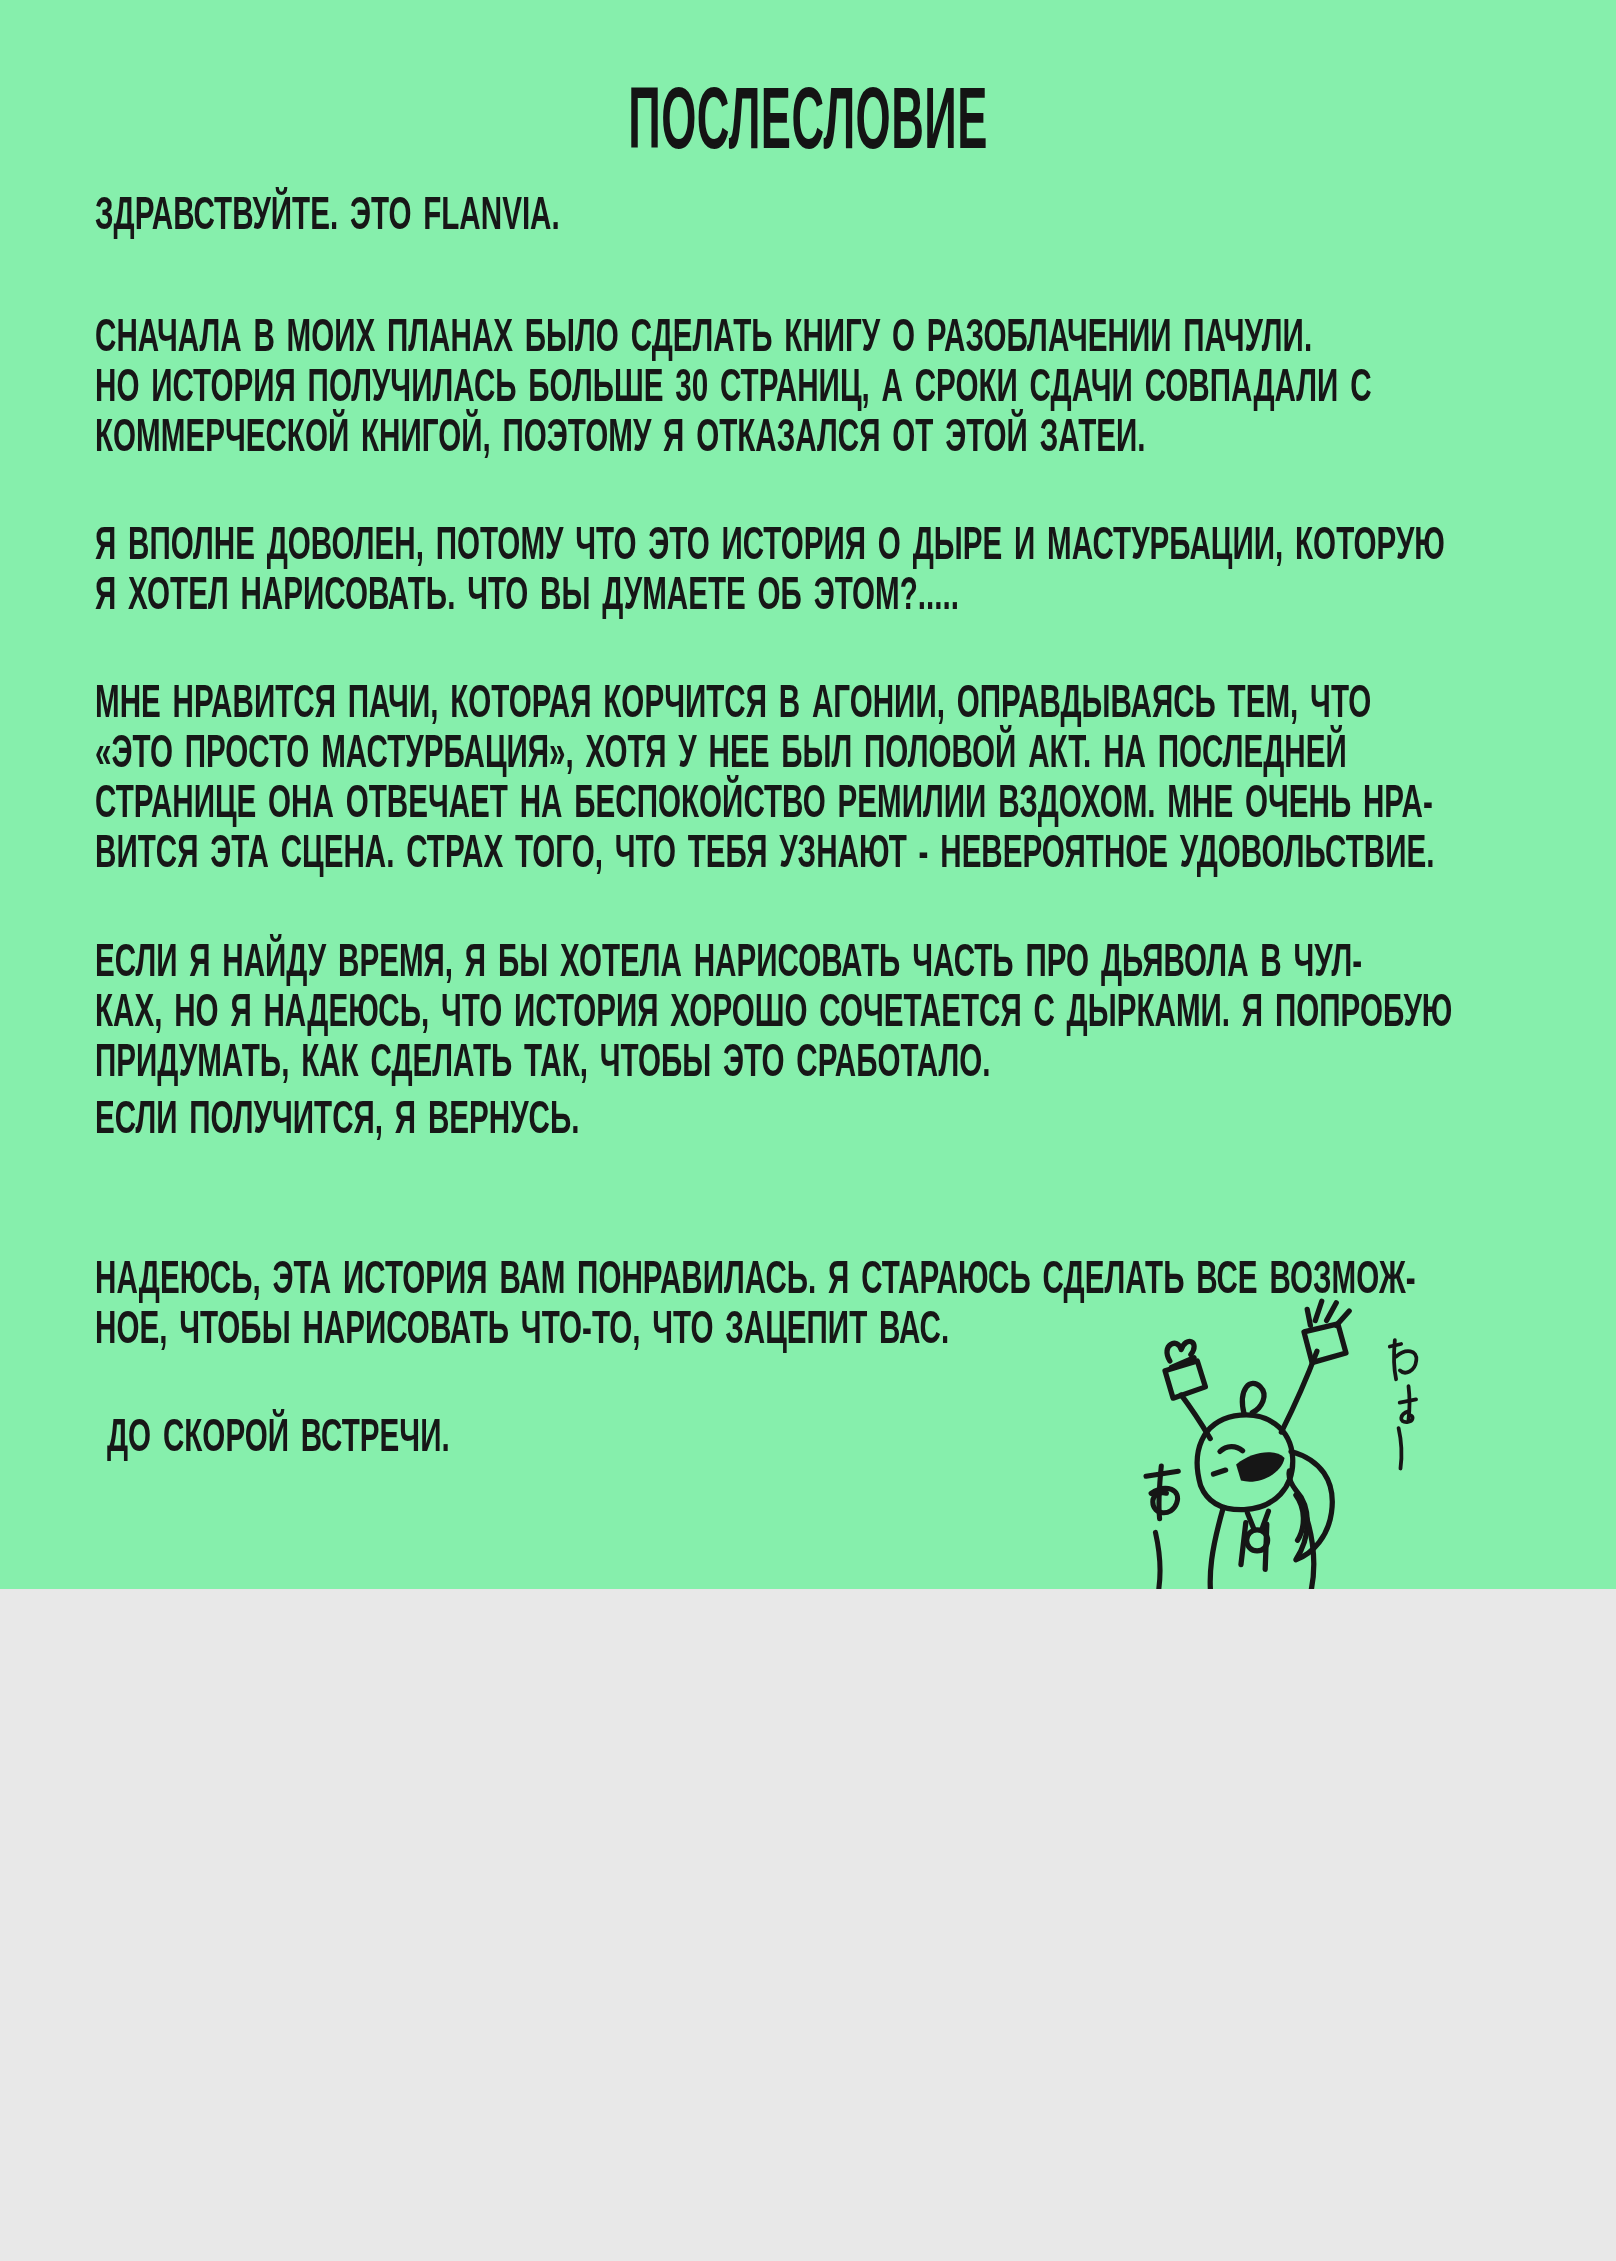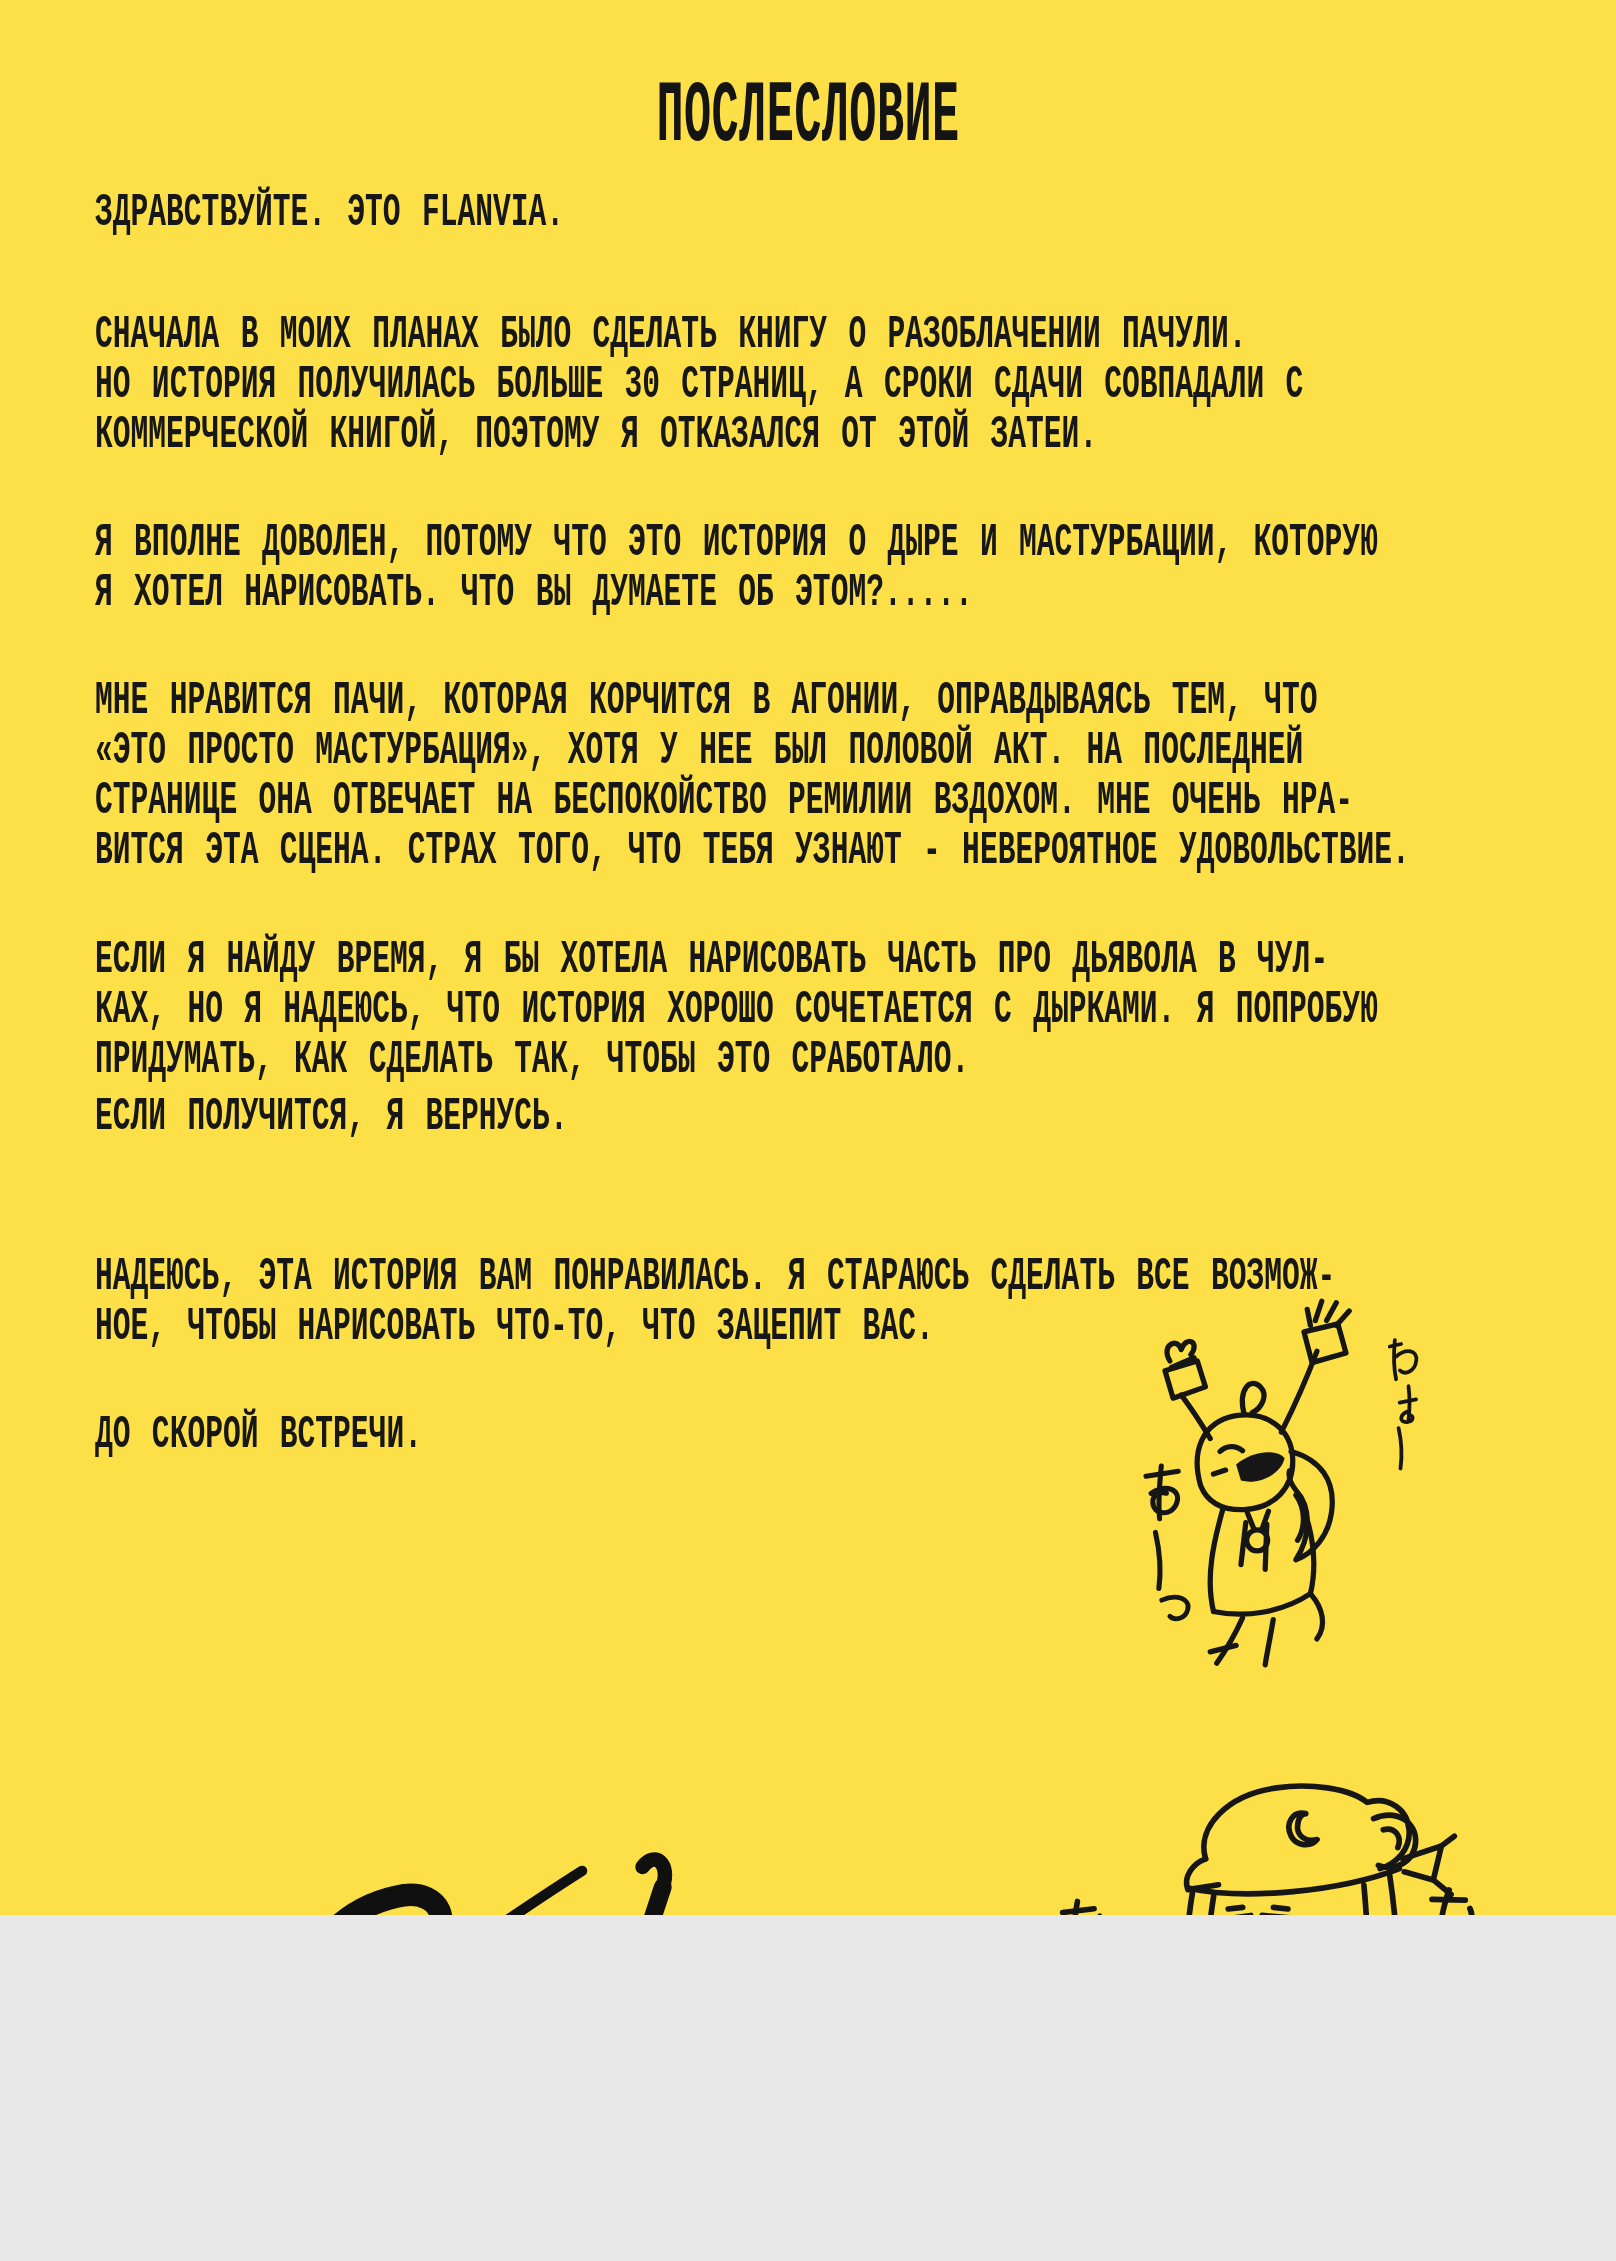--- a/index.html
+++ b/index.html
@@ -1,18 +1,18 @@
 <!DOCTYPE html>
 <html style="font-size:13px"><head>
 <meta charset="utf-8">
 <style>
   html,body{margin:0;padding:0;background:#e8e8e8;}
   .page{
-    position:relative; width:1616px; height:1915px; background:#fde047;
-    overflow:hidden; font-family:Liberation Mono, monospace; color:#151515;
+    position:relative; width:1616px; height:1589px; background:#86efac;
+    overflow:hidden; font-family:Liberation Sans, sans-serif; color:#151515;
   }
   .title{
     position:absolute; top:74px; left:0; width:1616px; margin:0;
     text-align:center; font-size:87px; line-height:87px; font-weight:700;
     transform:scaleX(0.52); transform-origin:center top;
     letter-spacing:0.8px; white-space:nowrap; color:#141414;
   }
   .para{ position:absolute; left:95px; }
   .line{
     white-space:nowrap; font-size:47px; line-height:50px; font-weight:700;
@@ -57,21 +57,21 @@
         <div class="line">КАХ, НО Я НАДЕЮСЬ, ЧТО ИСТОРИЯ ХОРОШО СОЧЕТАЕТСЯ С ДЫРКАМИ. Я ПОПРОБУЮ</div>
         <div class="line">ПРИДУМАТЬ, КАК СДЕЛАТЬ ТАК, ЧТОБЫ ЭТО СРАБОТАЛО.</div>
       </div>
       <div class="para" style="top: 1092px;">
         <div class="line">ЕСЛИ ПОЛУЧИТСЯ, Я ВЕРНУСЬ.</div>
       </div>
       <div class="para" style="top: 1252px;">
         <div class="line">НАДЕЮСЬ, ЭТА ИСТОРИЯ ВАМ ПОНРАВИЛАСЬ. Я СТАРАЮСЬ СДЕЛАТЬ ВСЕ ВОЗМОЖ-</div>
         <div class="line">НОЕ, ЧТОБЫ НАРИСОВАТЬ ЧТО-ТО, ЧТО ЗАЦЕПИТ ВАС.</div>
       </div>
-      <div class="para" style="top: 1410px;">
+      <div class="para" style="top: 1410px; margin-left: 12px;">
         <div class="line">ДО СКОРОЙ ВСТРЕЧИ.</div>
       </div>
     </main>
 
   <svg class="sk" style="left:1123px; top:1293px;" width="307" height="380" viewBox="0 0 380 470">
     <g stroke-width="6.5">
 
       <path d="M 96 238 C 84 196, 98 160, 138 152 C 178 145, 208 168, 210 204 C 212 240, 188 266, 150 268 C 122 269, 104 258, 96 238"></path>
       <path d="M 150 150 C 142 118, 158 104, 170 116 C 180 126, 172 142, 160 148"></path>
       <path d="M 120 196 C 128 188, 140 188, 148 195"></path>

